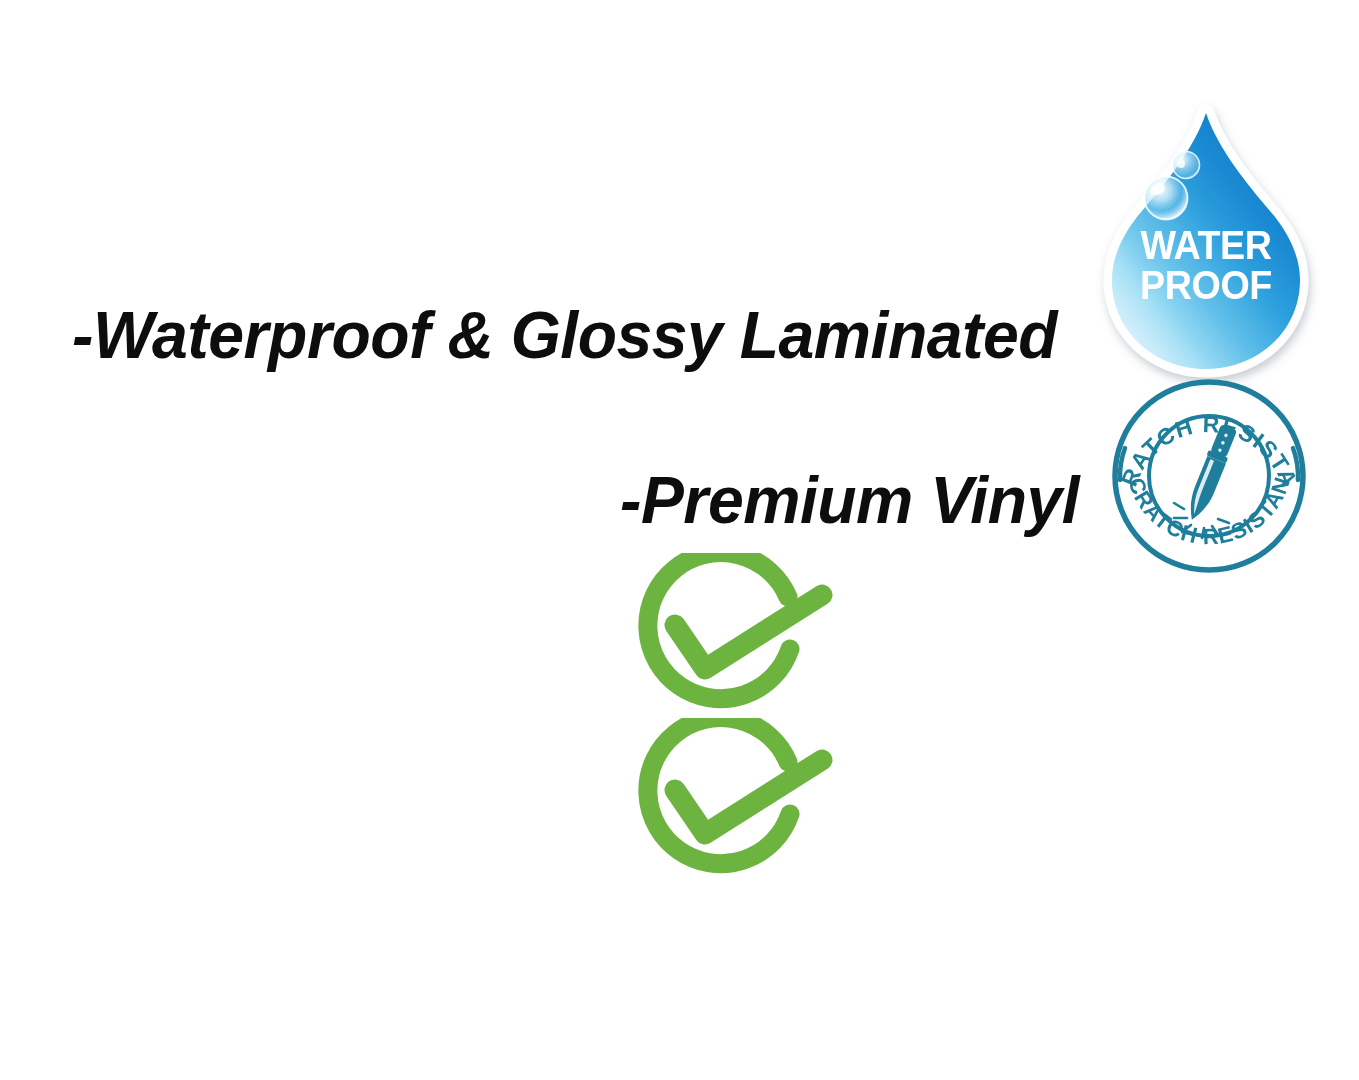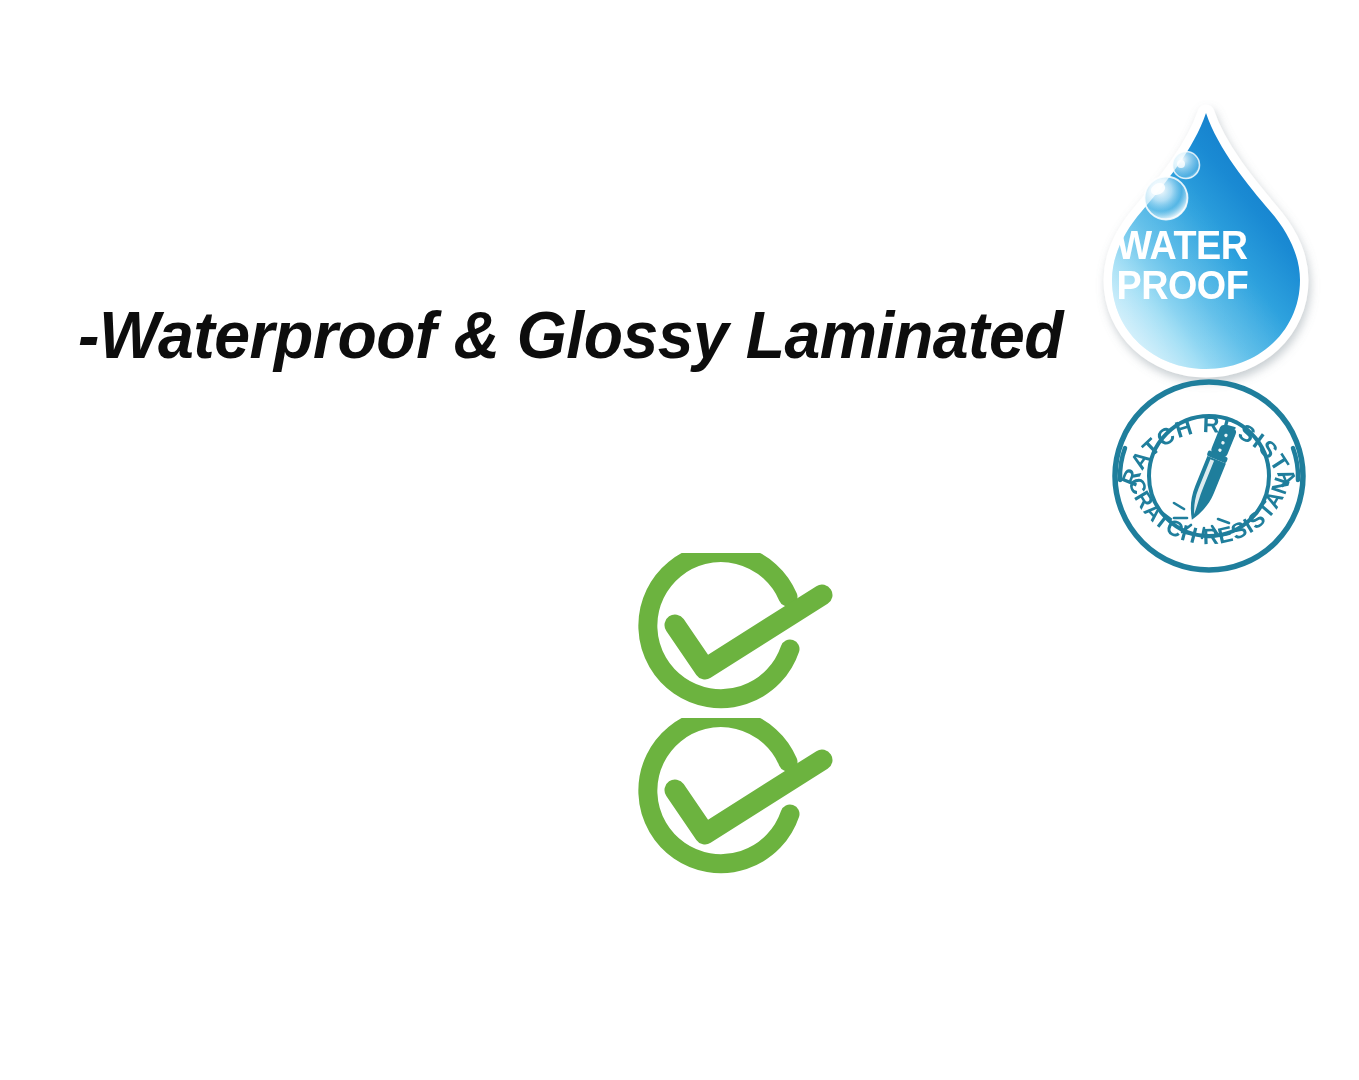--- a/index.html
+++ b/index.html
@@ -22,20 +22,21 @@
   .feature-list {
     position: absolute;
     left: 78px;
     top: 252px;
     width: 1020px;
   }
   .feature-item {
     height: 165px;
     display: flex;
     align-items: center;
+    justify-content: flex-end;
   }
   .feature-text {
     font-family: "Liberation Sans", sans-serif;
     font-weight: bold;
     font-style: italic;
     font-size: 67px;
     line-height: 1;
     letter-spacing: -0.5px;
     color: #0d0d0d;
     white-space: nowrap;
@@ -52,24 +53,24 @@
     height: 280px;
   }
   .drop-badge svg {
     display: block;
     width: 212px;
     height: 280px;
     overflow: visible;
   }
   .drop-label {
     position: absolute;
-    left: 8px;
+    left: 0;
     top: 122px;
     width: 212px;
-    text-align: left;
+    text-align: center;
     pointer-events: none;
   }
   .drop-label span {
     display: block;
     font-family: "Liberation Sans", sans-serif;
     font-weight: bold;
     font-size: 41px;
     line-height: 0.98;
     color: #ffffff;
     letter-spacing: -0.5px;
@@ -101,20 +102,23 @@
   #check-2 { left: 636px; top: 718px; }
 </style>
 </head>
 <body>
 
 <div id="canvas">
 
   <div class="feature-list">
     <div class="feature-item">
       <div class="feature-text">-Waterproof &amp; Glossy Laminated</div>
+    </div>
+    <div class="feature-item">
+      <div class="feature-text">-Premium Vinyl</div>
     </div>
   </div>
 
   <div class="drop-badge">
     <svg viewBox="0 0 212 280" xmlns="http://www.w3.org/2000/svg">
       <defs>
         <linearGradient id="dropGrad" x1="0.12" y1="0.92" x2="0.86" y2="0.08">
           <stop offset="0%" stop-color="#bfe9fa"></stop>
           <stop offset="16%" stop-color="#8fd8f3"></stop>
           <stop offset="34%" stop-color="#56bbe8"></stop>

